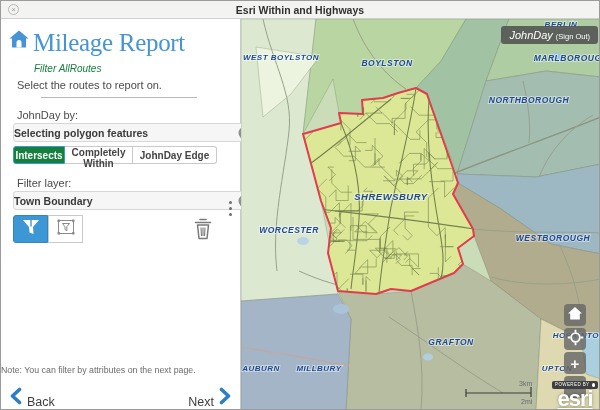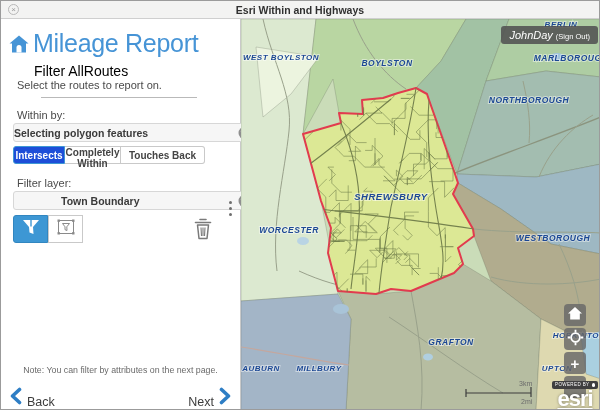--- a/index.html
+++ b/index.html
@@ -7,42 +7,42 @@
   body { font-family:"Liberation Sans", sans-serif; background:#e8e8e8; }
   .window { position:relative; width:600px; height:410px; background:#fff; border:1px solid #9b9b9b; overflow:hidden; }
 
   
   .titlebar { position:absolute; left:0; top:0; width:100%; height:18px; background:#f3f3f2; border-bottom:1px solid #cfcfcf; }
   .titlebar .app-title { position:absolute; left:0; right:0; top:3px; text-align:center; font-size:10.5px; font-weight:bold; color:#303030; }
   .close-btn { position:absolute; left:7px; top:3px; width:11px; height:11px; border:1px solid #b9b9b9; border-radius:50%; color:#9b9b9b; font-size:8px; line-height:9px; text-align:center; cursor:pointer; }
 
   
   .panel { position:absolute; left:0; top:18px; width:240px; height:392px; background:#fff; border-right:1px solid #c9c9c9; }
-  .title-row { position:absolute; left:7px; top:10px; display:flex; align-items:flex-end; }
+  .title-row { position:absolute; left:7px; top:10px; display:flex; align-items:flex-start;font-family:Liberation Serif, serif; }
   .panel h1 { font-size:25px; font-weight:400; color:#4694d6; letter-spacing:-0.3px; margin-left:3px; }
-  .subtitle { position:absolute; left:33px; top:44px; font-size:14px; color:#000000; }
+  .subtitle { position:absolute; left:33px; top:44px; font-size:10px; color:#15803d;font-style:italic; }
   .instruction { position:absolute; left:16px; top:60px; font-size:11px; color:#4a4a4a;text-align:center; }
   .divider { position:absolute; left:40px; top:78px; width:156px; border-top:1px solid #b9b9b9; }
   .field-label { position:absolute; left:16px; font-size:11px; color:#4a4a4a; }
   .lbl-filter-by { top:90px; } .lbl-filter-layer { top:158px; }
   .dropdown { position:absolute; left:12px; width:244px; height:19px; background:#f6f6f6; border:1px solid #d7d7d7; border-radius:3px; display:flex; align-items:center; justify-content:flex-start; cursor:pointer; }
-  .dd1 { top:104px; } .dd2 { top:172px;padding-left:47px; }
+  .dd1 { top:104px; } .dd2 { top:172px; }
   .dropdown .dd-value { font-size:10.5px; font-weight:bold; color:#3a3a3a; }
   .dd-chevron { position:absolute; right:4px; top:2px; }
   .btn-group { position:absolute; left:12px; top:127px; display:flex; height:18px; }
   .btn-group .sbtn { border:1px solid #c9c9c9; background:#fff; color:#444; font-size:10px; font-weight:bold; font-family:"Liberation Sans",sans-serif; cursor:pointer; padding:0; }
   .sbtn.b1 { width:52px; border-radius:3px 0 0 3px; }
-  .sbtn.b2 { width:56px; border-left:none; }
+  .sbtn.b2 { width:68px; border-left:none; }
   .sbtn.b3 { width:84px; border-left:none; border-radius:0 3px 3px 0; }
-  .sbtn.active { background:#1d4ed8; border-color:#3d97d4; color:#fff; }
+  .sbtn.active { background:#15803d; border-color:#3d97d4; color:#fff; }
   .tool-row { position:absolute; left:12px; top:196px; display:flex; }
   .tool-btn { width:35px; height:28px; border:1px solid #c9c9c9; background:#fff; display:flex; align-items:center; justify-content:center; cursor:pointer; }
   .tool-btn.active { background:#3d97d4; border-color:#3186c0; border-radius:3px 0 0 3px; }
   .trash-btn { position:absolute; left:189px; top:197px; width:26px; height:27px; background:none; border:none; cursor:pointer; padding:0; }
-  .note { position:absolute; left:0; top:346px; width:100%; text-align:center; font-size:8.8px; color:#6a6a6a; }
+  .note { position:absolute; left:0; top:346px; width:100%; text-align:left; font-size:8.8px; color:#6a6a6a; }
   .nav-back, .nav-next { position:absolute; top:368px; display:flex; align-items:flex-end; cursor:pointer; }
   .nav-back { left:8px; } .nav-next { right:8px; }
   .nav-label { font-size:12.5px; color:#3c3c3c; margin:0 5px; }
   .drag-handle { position:absolute; left:228px; top:198px; display:flex; flex-direction:column; cursor:pointer; }
   .drag-handle i { width:3px; height:3px; border-radius:50%; background:#6e6e6e; margin:1.5px 0; }
 
   
   .map { position:absolute; left:240px; top:18px; width:360px; height:392px; overflow:hidden; background:#cadcb8; }
   .map svg.base { position:absolute; left:0; top:0; }
   .region { stroke:rgba(100,110,95,.45); stroke-width:.6; }
@@ -82,35 +82,35 @@
           <path d="M11,1.5 L1.5,9.5 H4 V18.5 H18 V9.5 H20.5 Z" fill="#4694d6"></path>
           <path d="M8.5,18.5 V13.5 a2.5,2.5 0 0 1 5,0 V18.5 Z" fill="#fff"></path>
         </svg>
       </span>
       <h1>Mileage Report</h1>
     </div>
     <div class="subtitle">Filter AllRoutes</div>
     <div class="instruction">Select the routes to report on.</div>
     <div class="divider"></div>
 
-    <div class="field-label lbl-filter-by">Within by:</div>
+    <div class="field-label lbl-filter-by">JohnDay by:</div>
     <div class="dropdown dd1">
       <span class="dd-value">Selecting polygon features</span>
       <span class="dd-chevron">
         <svg width="14" height="14" viewBox="0 0 14 14">
             <circle cx="7" cy="7" r="6.5" fill="#8f8f8f"></circle>
             <path d="M3.8,5.6 L7,8.8 L10.2,5.6" stroke="#fff" stroke-width="2" fill="none" stroke-linecap="round" stroke-linejoin="round"></path>
           </svg>
       </span>
     </div>
 
     <div class="btn-group">
       <button class="sbtn b1 active">Intersects</button>
       <button class="sbtn b2">Completely Within</button>
-      <button class="sbtn b3">Touches Back</button>
+      <button class="sbtn b3">JohnDay Edge</button>
     </div>
 
     <div class="field-label lbl-filter-layer">Filter layer:</div>
     <div class="dropdown dd2">
       <span class="dd-value">Town Boundary</span>
       <span class="dd-chevron">
         <svg width="14" height="14" viewBox="0 0 14 14">
             <circle cx="7" cy="7" r="6.5" fill="#8f8f8f"></circle>
             <path d="M3.8,5.6 L7,8.8 L10.2,5.6" stroke="#fff" stroke-width="2" fill="none" stroke-linecap="round" stroke-linejoin="round"></path>
           </svg>

